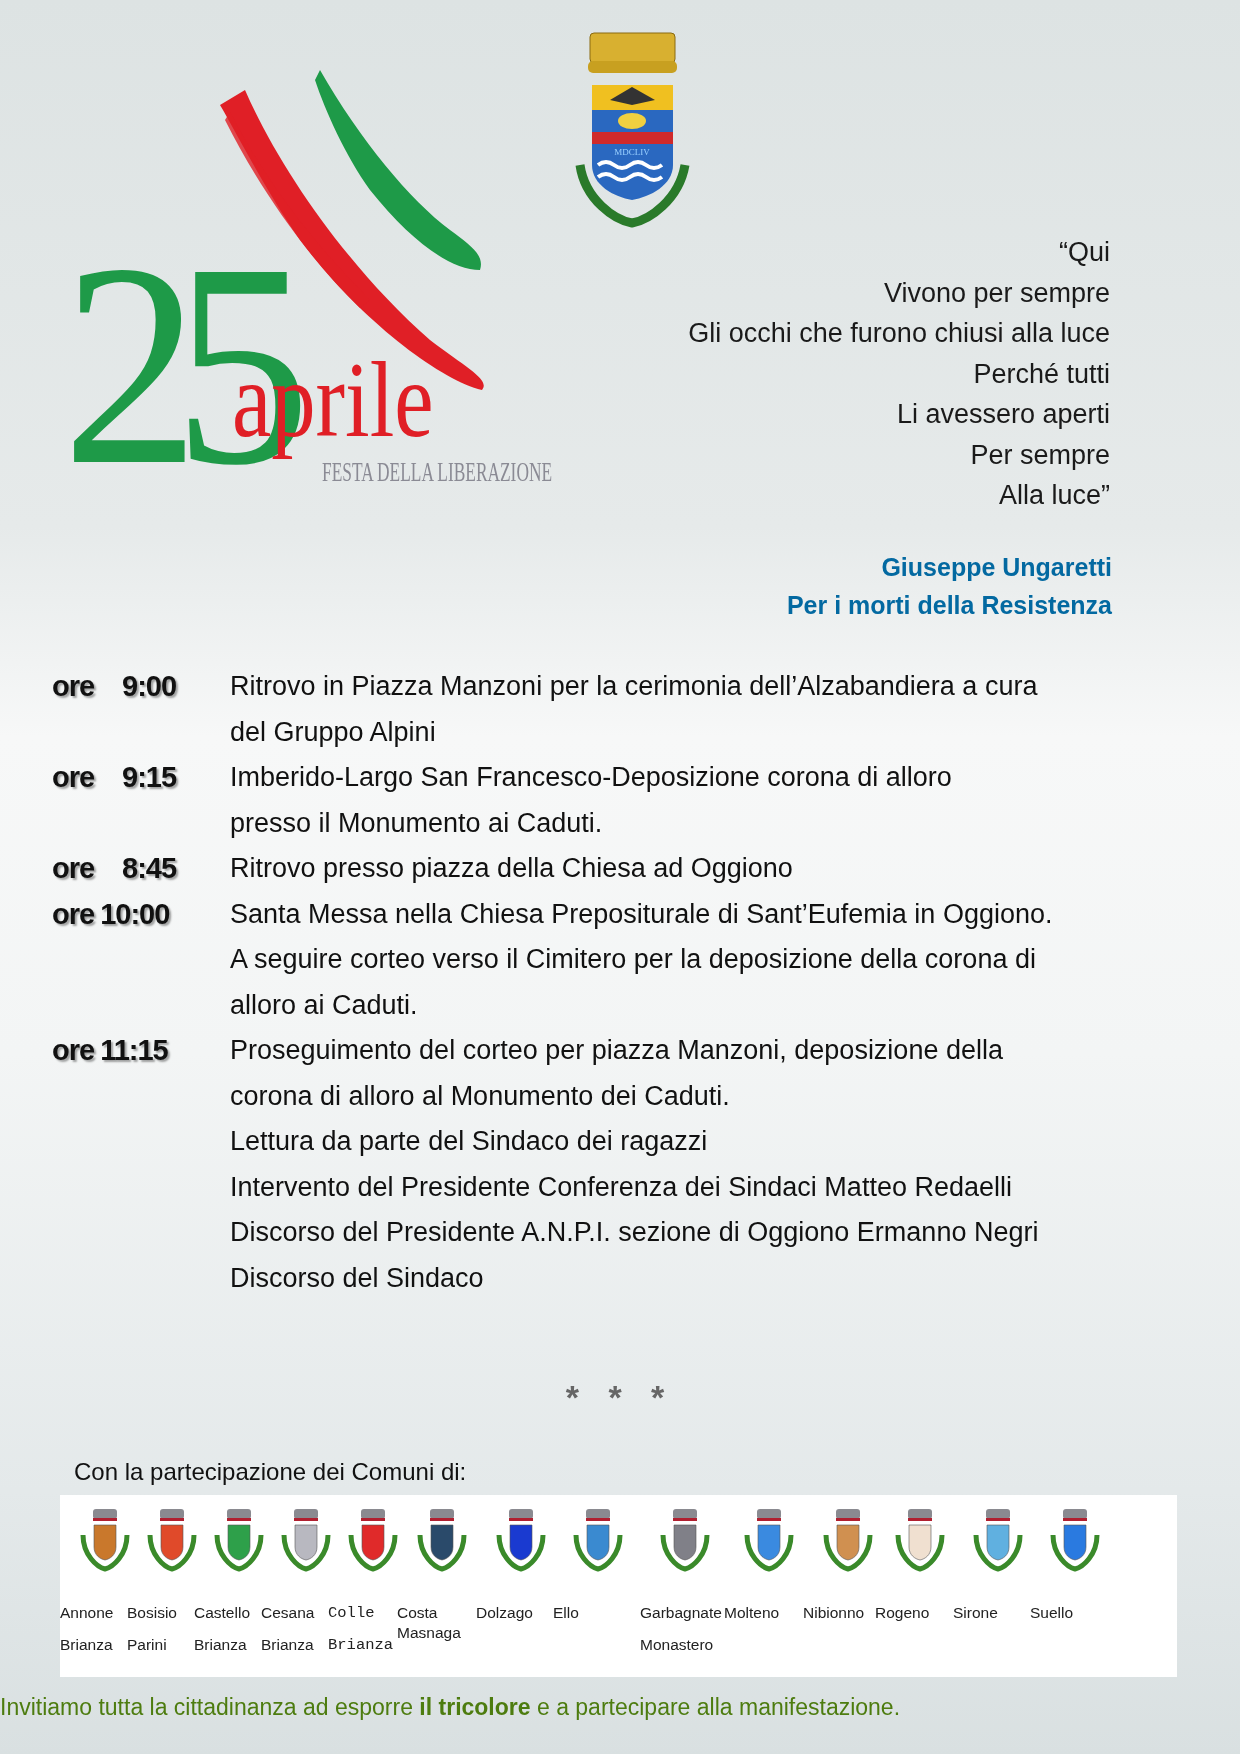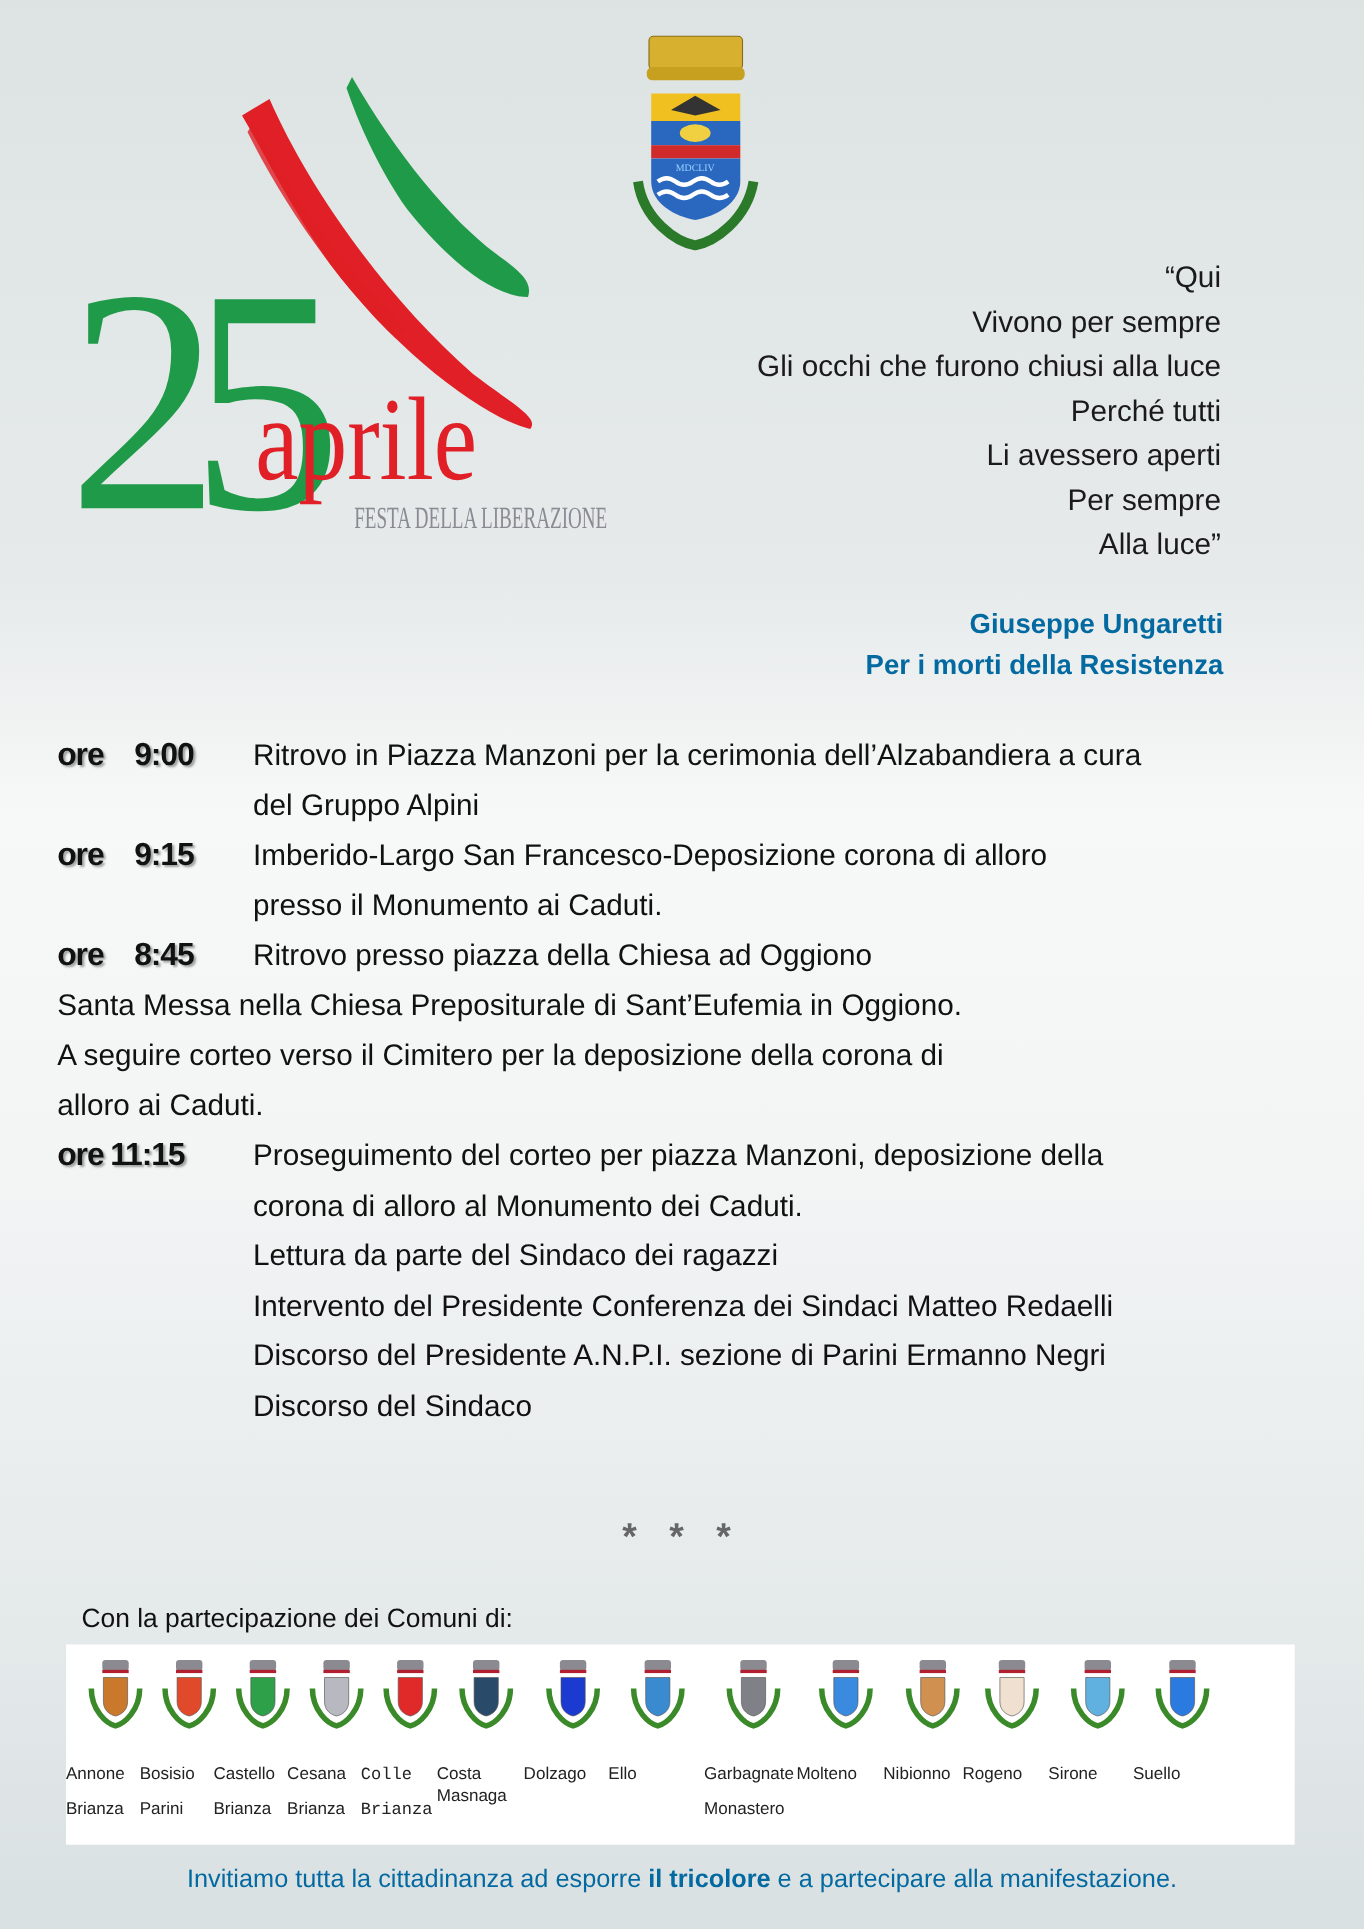--- a/index.html
+++ b/index.html
@@ -38,22 +38,22 @@
   .partecipation-label { position: absolute; left: 74px; top: 1458px; font-size: 24px; color: #111; }
   .comuni-box {
     position: absolute; left: 60px; top: 1495px; width: 1117px; height: 182px;
     background: #ffffff;
   }
   .comune { position: absolute; top: 12px; width: 90px; text-align: left; }
   .comune svg { display: block; margin: 0 auto; }
   .comune .name { font-size: 15.5px; line-height: 32px; color: #222; margin-top: 20px; }
   .comune .name.tight { line-height: 20px; margin-top: 26px; }
   .footer {
-    position: absolute; left: 0; width: 1240px; top: 1694px; text-align: center;
-    font-size: 23px; color: #0369a1;
+    position: absolute; left: 0; width: 1240px; top: 1694px; 
+    font-size: 23px; color: #4d7c0f;
   }
 </style>
 </head>
 <body>
 
 <div class="logo">
   <svg width="490" height="500" viewBox="0 0 490 500">
     <path d="M175 30 C 210 110, 280 210, 360 280 C 400 310, 420 320, 412 330 C 370 320, 290 260, 230 180 C 195 130, 165 70, 150 45 Z" fill="#e01f26"></path>
     <path d="M160 52 C 200 130, 250 190, 300 240 L 290 248 C 240 200, 190 130, 155 60 Z" fill="#e01f26" opacity="0.8"></path>
     <path d="M250 10 C 290 80, 340 140, 380 170 C 400 185, 415 195, 410 210 C 380 210, 340 180, 300 130 C 275 95, 255 50, 245 20 Z" fill="#1e9a48"></path>
@@ -109,34 +109,35 @@
         <div>presso il Monumento ai Caduti.</div>
     </div>
   </div>
   <div class="row">
     <div class="time"><span class="ore">ore</span><span>8:45</span></div>
     <div class="lines">
       <div>Ritrovo presso piazza della Chiesa ad Oggiono</div>
     </div>
   </div>
   <div class="row">
+    <div class="time wide"><span class="ore">ore</span><span>10:00</span></div>
     <div class="lines">
       <div>Santa Messa nella Chiesa Prepositurale di Sant’Eufemia in Oggiono.</div>
         <div>A seguire corteo verso il Cimitero per la deposizione della corona di</div>
         <div>alloro ai Caduti.</div>
     </div>
   </div>
   <div class="row">
     <div class="time wide"><span class="ore">ore</span><span>11:15</span></div>
     <div class="lines">
       <div>Proseguimento del corteo per piazza Manzoni, deposizione della</div>
         <div>corona di alloro al Monumento dei Caduti.</div>
         <div>Lettura da parte del Sindaco dei ragazzi</div>
       <div>Intervento del Presidente Conferenza dei Sindaci Matteo Redaelli</div>
-        <div>Discorso del Presidente A.N.P.I. sezione di Parini Ermanno Negri</div>
+        <div>Discorso del Presidente A.N.P.I. sezione di Oggiono Ermanno Negri</div>
         <div>Discorso del Sindaco</div>
     </div>
   </div>
 </div>
 
 <div class="stars">* * *</div>
 
 <div class="partecipation-label">Con la partecipazione dei Comuni di:</div>
 
 <div class="comuni-box" id="comuni-box">

